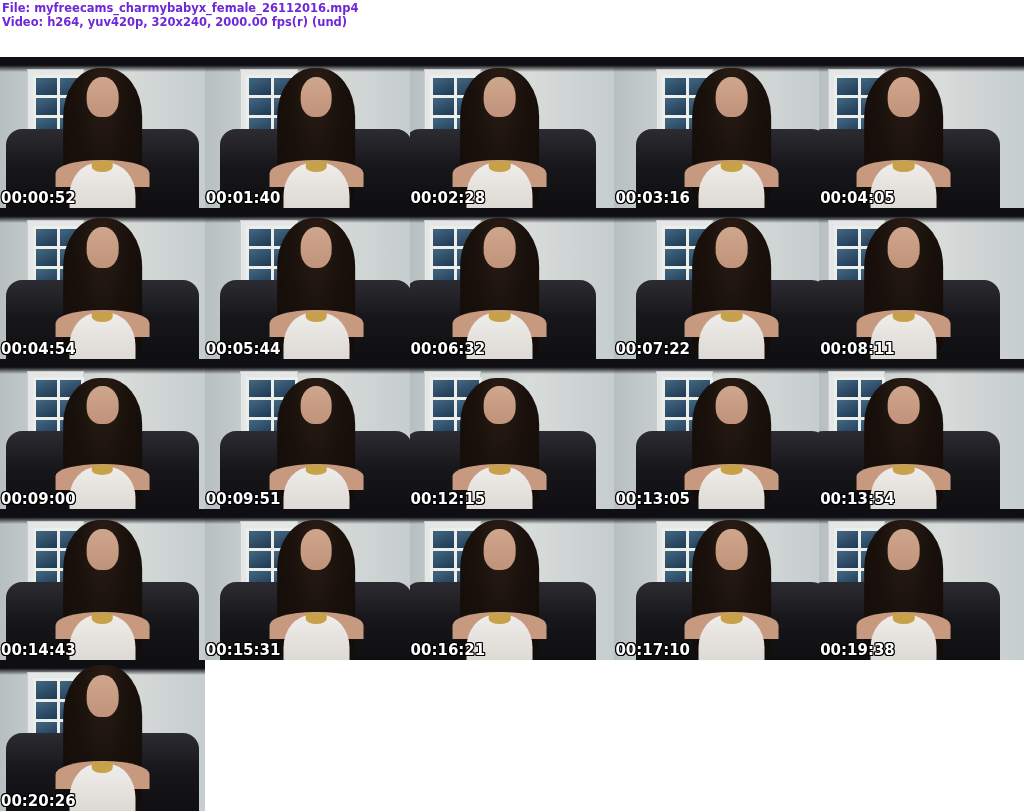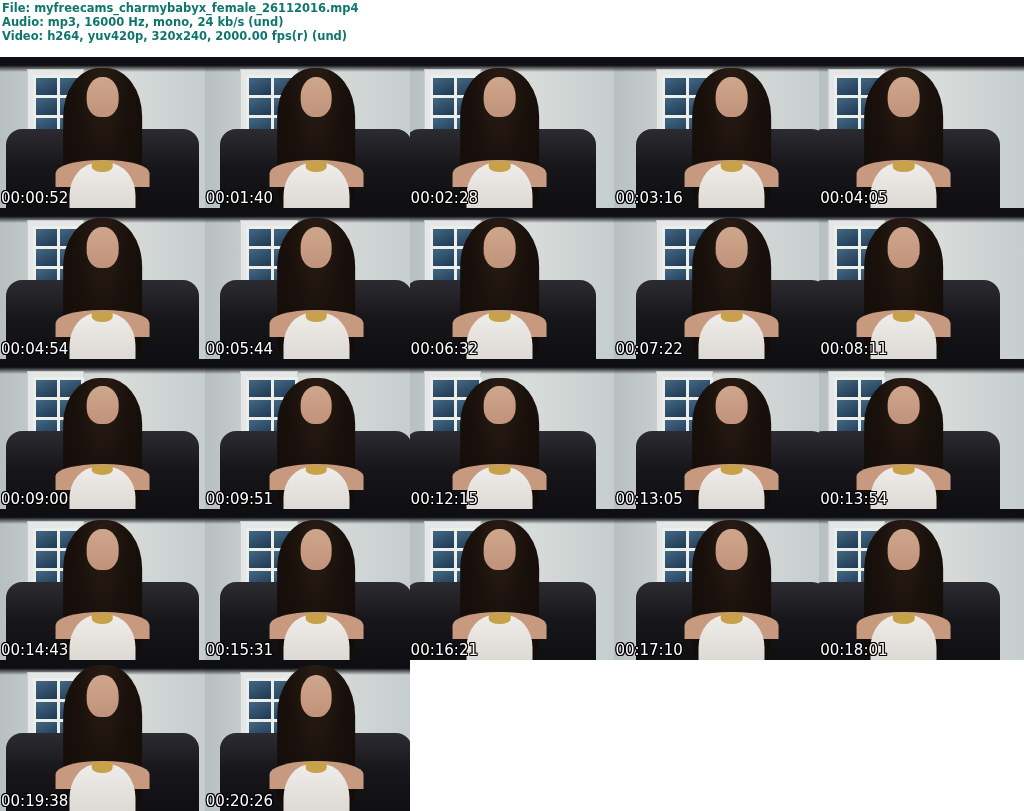--- a/index.html
+++ b/index.html
@@ -6,21 +6,21 @@
   body {
     width: 1024px; height: 811px; overflow: hidden;
     background: #ffffff;
     font-family: "DejaVu Sans", "Liberation Sans", sans-serif;
   }
 
   
   .header {
     box-sizing: border-box;
     width: 1024px; height: 57px;
-    background: #ffffff; color: #0f766e;
+    background: #ffffff; color: #6d28d9;
     padding: 1px 0 0 2px;
   }
   .header .line {
     font-size: 11.5px; font-weight: bold; line-height: 14px;
     white-space: nowrap;
   }
 
   
   .grid {
     width: 1024px; height: 754px;
@@ -102,34 +102,33 @@
   .cell:nth-child(5n+2) .scene-inner { transform: translateX(9px); }
   .cell:nth-child(5n+3) .scene-inner { transform: translateX(-12px); }
   .cell:nth-child(5n+4) .scene-inner { transform: translateX(15px); }
   .cell:nth-child(5n)   .scene-inner { transform: translateX(-18px); }
   .cell:nth-child(n+11):nth-child(-n+15) .figure { height: 94%; }
   .cell:nth-child(n+21) .figure { height: 104%; }
 
   
   .ts {
     position: absolute; left: 1px; bottom: 2px;
-    color: #ffffff; font-size: 15px; font-weight: normal;
+    color: #ffffff; font-size: 15px; font-weight: bold;
     letter-spacing: 0px; line-height: 1;
     text-shadow:
       -1px -1px 0 #000, 1px -1px 0 #000, -1px 1px 0 #000, 1px 1px 0 #000,
       -1px 0 0 #000, 1px 0 0 #000, 0 -1px 0 #000, 0 1px 0 #000;
     z-index: 5;
   }
 </style>
 </head>
 <body>
 
 <div class="header">
   <div class="line">File: myfreecams_charmybabyx_female_26112016.mp4</div>
-  <div class="line">Audio: mp3, 16000 Hz, mono, 24 kb/s (und)</div>
   <div class="line">Video: h264, yuv420p, 320x240, 2000.00 fps(r) (und)</div>
 </div>
 
 <div class="grid" id="grid">
   <div class="cell">
     <div class="scene">
       <div class="ceiling"></div>
       <div class="scene-inner">
         <div class="door">
           <div class="window-grid">
@@ -635,46 +634,20 @@
           <div class="shoulders"></div>
           <div class="face"></div>
           <div class="torso"></div>
           <div class="necklace"></div>
         </div>
       </div>
       <span class="ts">00:17:10</span>
     </div>
   </div>
 
-  <div class="cell">
-    <div class="scene">
-      <div class="ceiling"></div>
-      <div class="scene-inner">
-        <div class="door">
-          <div class="window-grid">
-            <i class="pane"></i>
-              <i class="pane"></i>
-              <i class="pane"></i>
-            <i class="pane"></i>
-              <i class="pane"></i>
-              <i class="pane"></i>
-          </div>
-        </div>
-        <div class="chair"></div>
-        <div class="figure">
-          <div class="hair"></div>
-          <div class="shoulders"></div>
-          <div class="face"></div>
-          <div class="torso"></div>
-          <div class="necklace"></div>
-        </div>
-      </div>
-      <span class="ts">00:18:01</span>
-    </div>
-  </div>
 
 
   <div class="cell">
     <div class="scene">
       <div class="ceiling"></div>
       <div class="scene-inner">
         <div class="door">
           <div class="window-grid">
             <i class="pane"></i>
               <i class="pane"></i>

